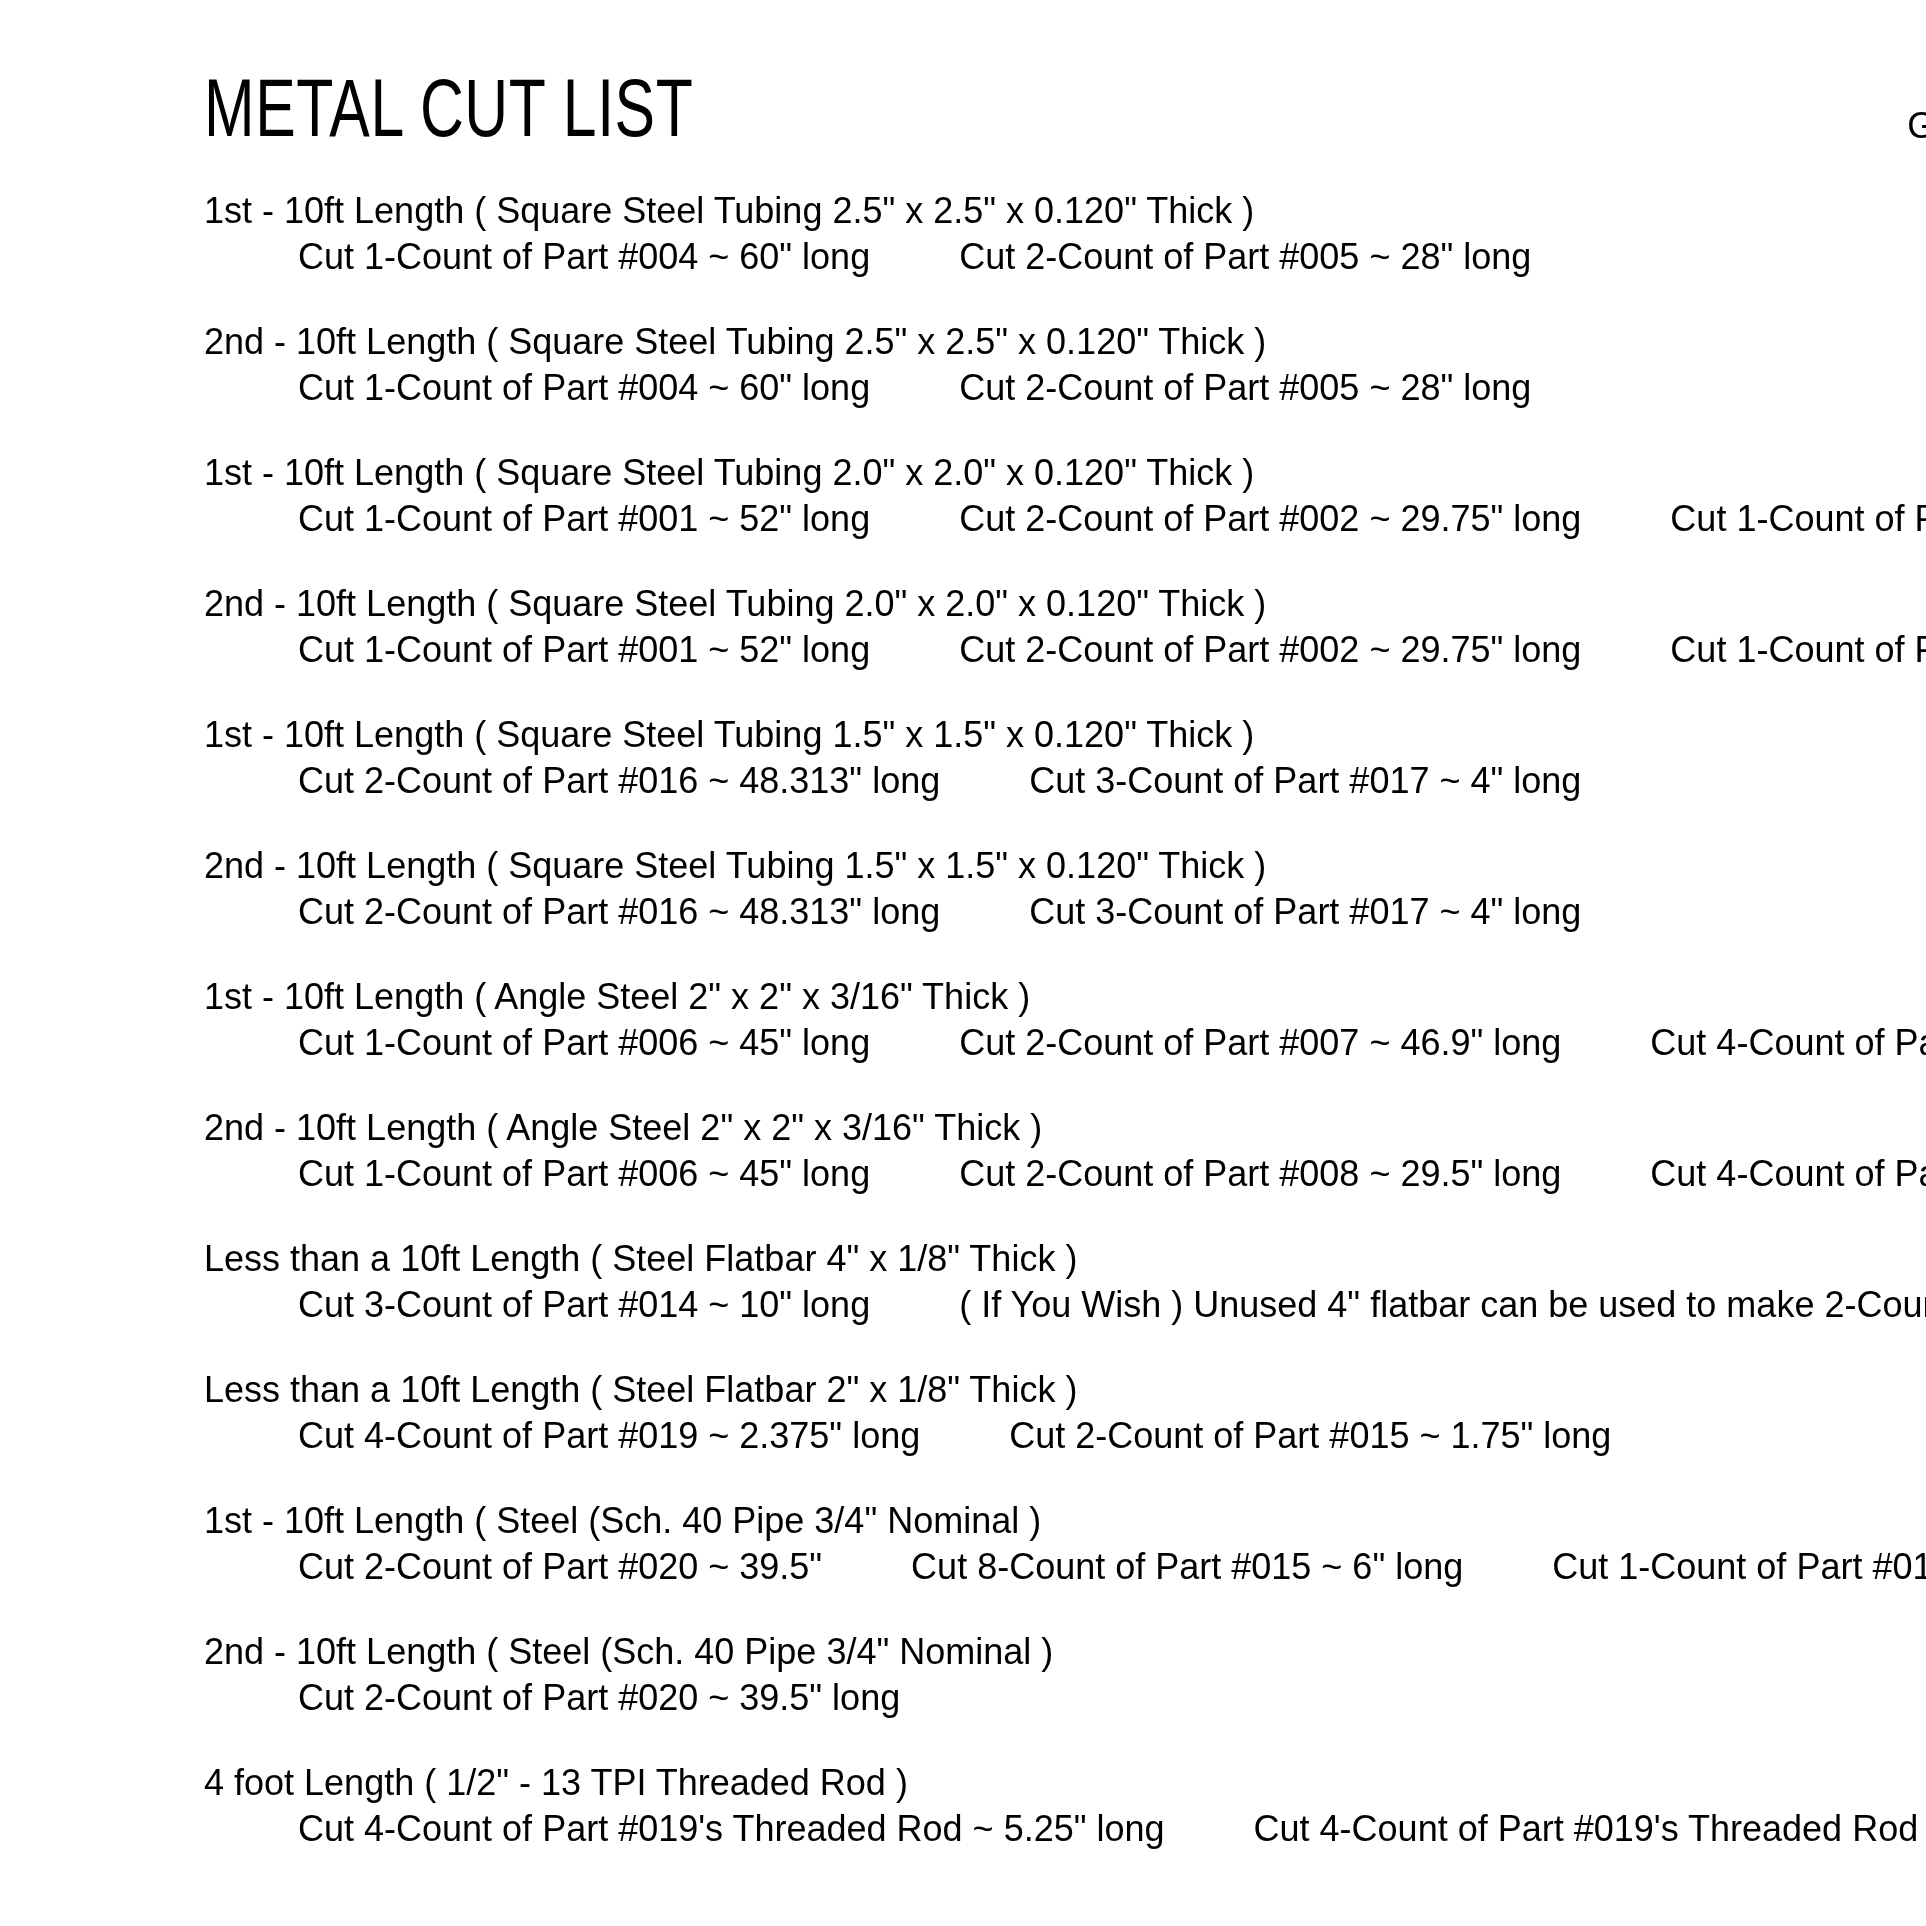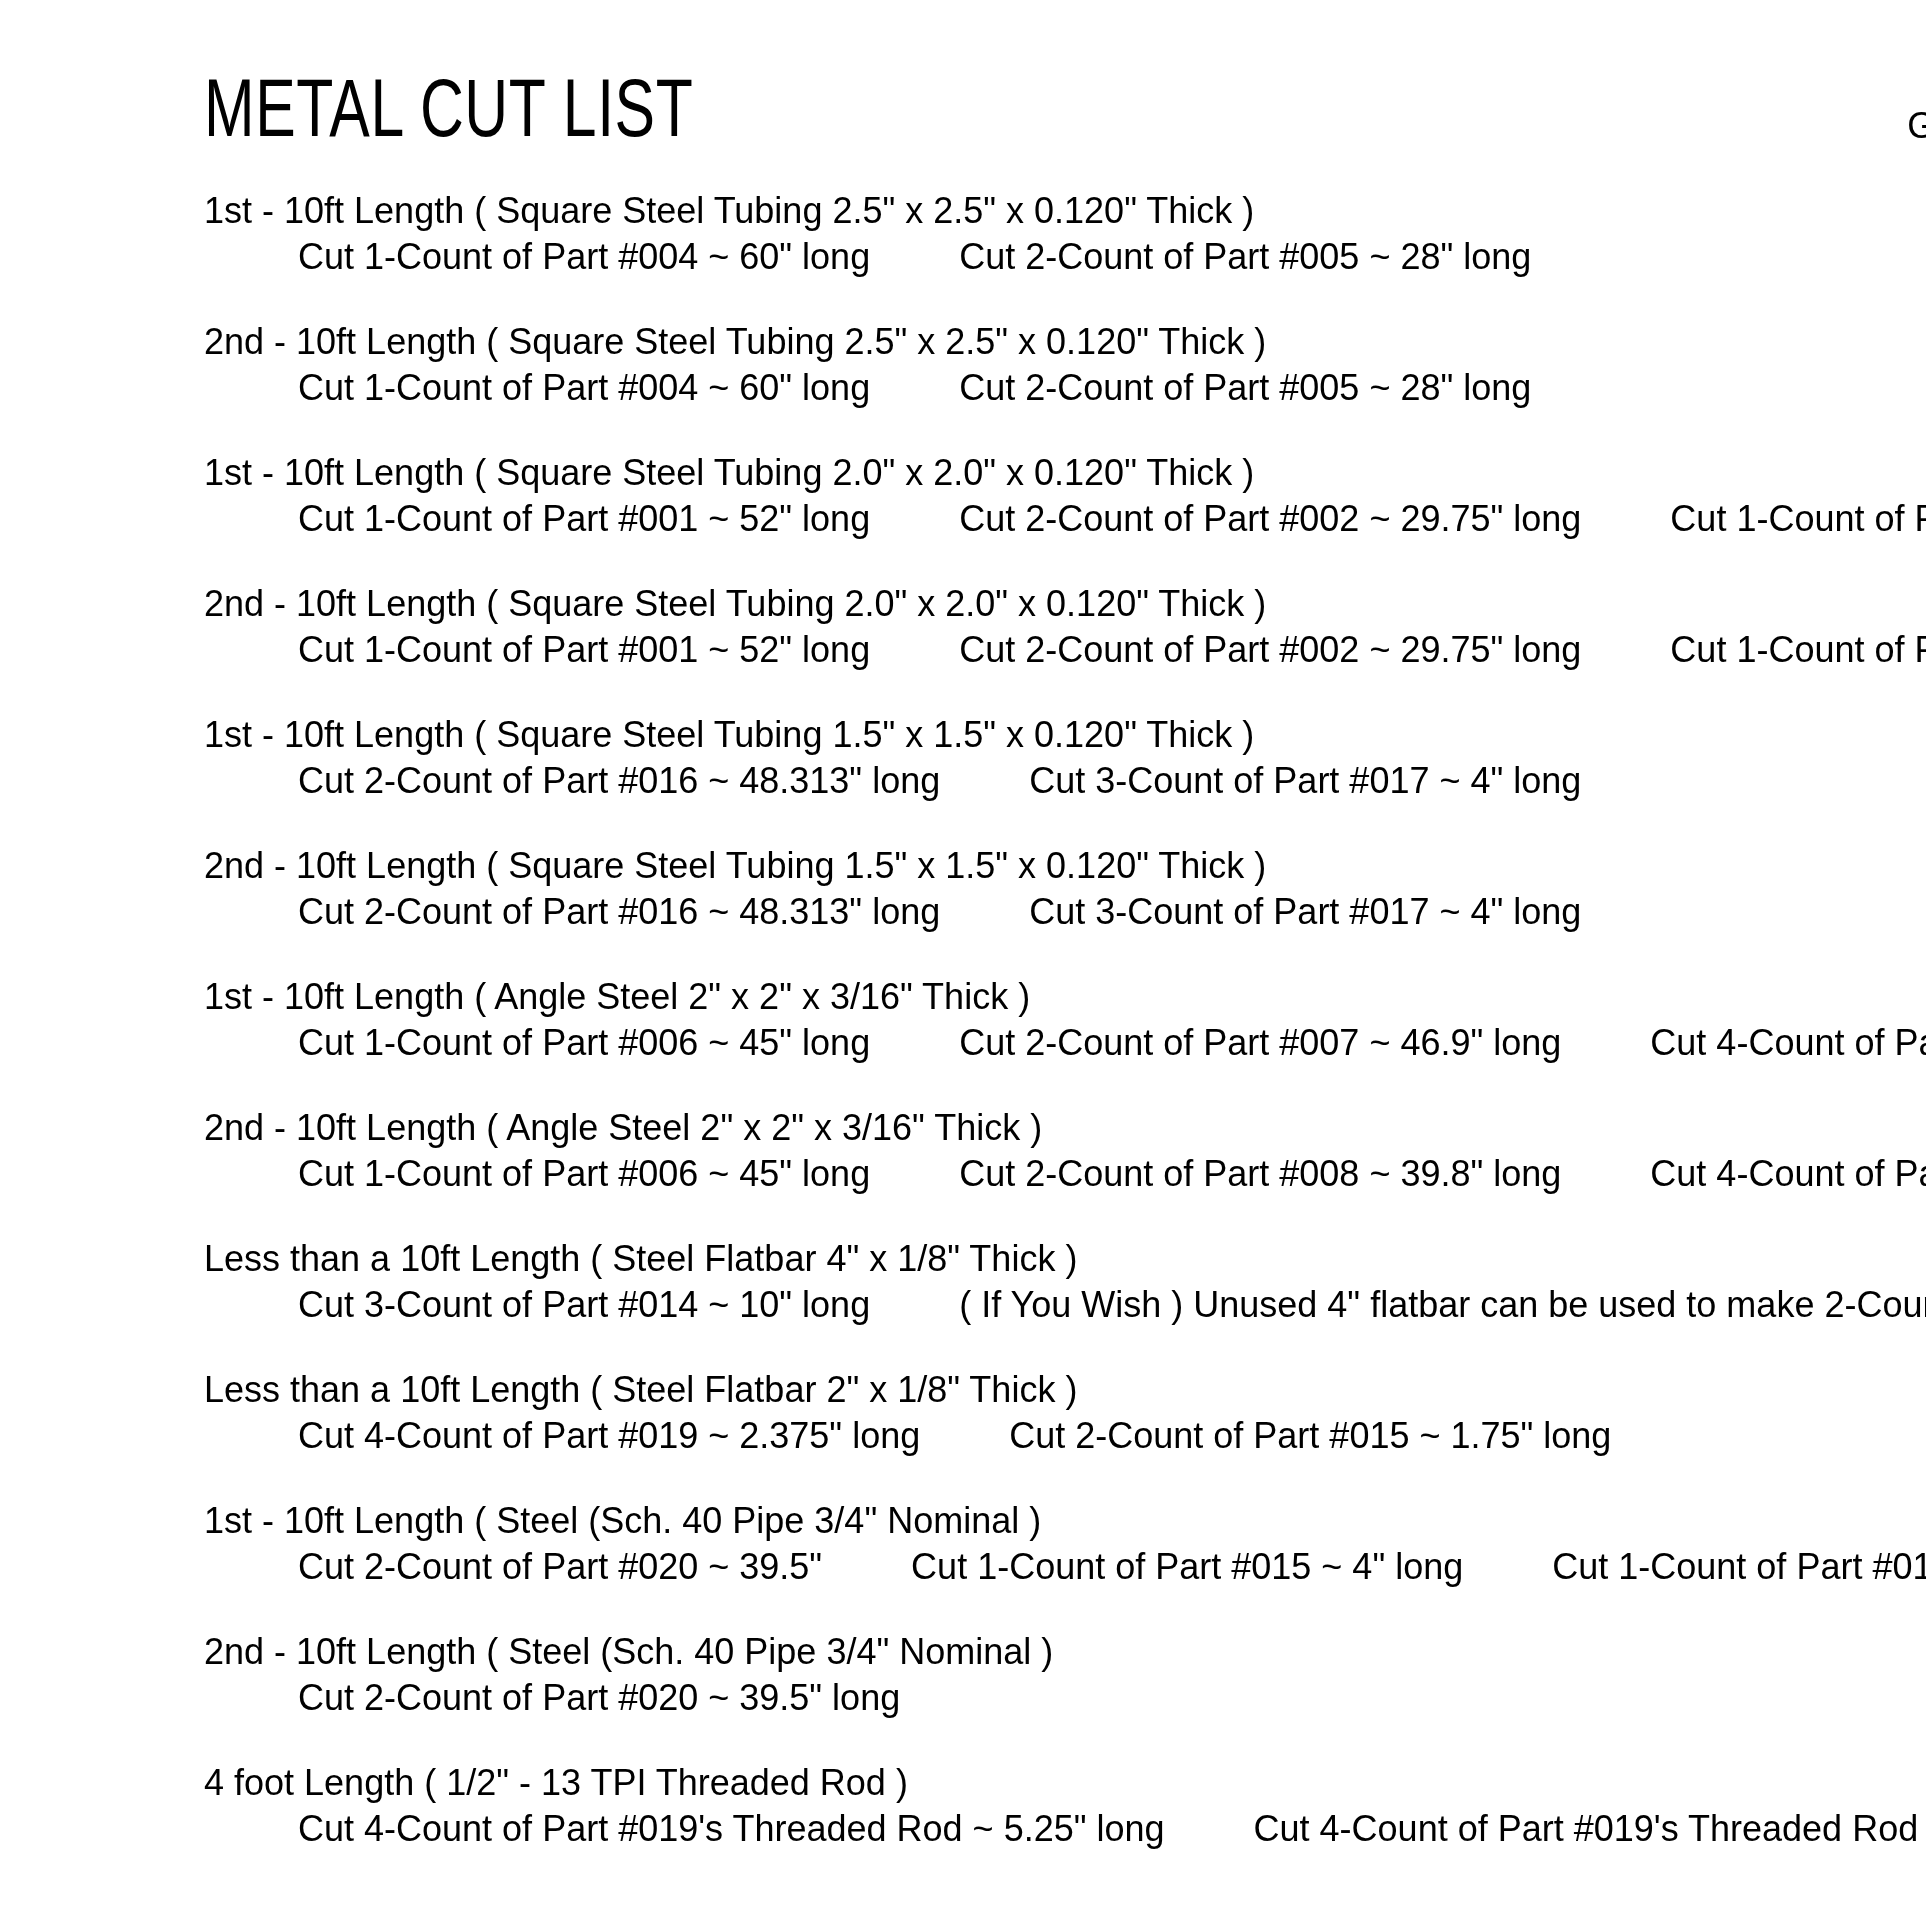--- a/index.html
+++ b/index.html
@@ -127,21 +127,21 @@
         <span class="cut">Cut 1-Count of Part #006 ~ 45" long</span>
         <span class="cut">Cut 2-Count of Part #007 ~ 46.9" long</span>
         <span class="cut">Cut 4-Count of Part #009 ~ 2" long</span>
       </div>
     </div>
 
     <div class="section">
       <div class="section-header">2nd - 10ft Length ( Angle Steel 2" x 2" x 3/16" Thick )</div>
       <div class="cuts">
         <span class="cut">Cut 1-Count of Part #006 ~ 45" long</span>
-        <span class="cut">Cut 2-Count of Part #008 ~ 39.8" long</span>
+        <span class="cut">Cut 2-Count of Part #008 ~ 29.5" long</span>
         <span class="cut">Cut 4-Count of Part #009 ~ 2" long</span>
       </div>
     </div>
 
     <div class="section">
       <div class="section-header">Less than a 10ft Length ( Steel Flatbar 4" x 1/8" Thick )</div>
       <div class="cuts">
         <span class="cut">Cut 3-Count of Part #014 ~ 10" long</span>
         <span class="cut">( If You Wish ) Unused 4" flatbar can be used to make 2-Count of Part #012</span>
       </div>
@@ -152,21 +152,21 @@
       <div class="cuts">
         <span class="cut">Cut 4-Count of Part #019 ~ 2.375" long</span>
         <span class="cut">Cut 2-Count of Part #015 ~ 1.75" long</span>
       </div>
     </div>
 
     <div class="section">
       <div class="section-header">1st - 10ft Length ( Steel (Sch. 40 Pipe 3/4" Nominal )</div>
       <div class="cuts">
         <span class="cut">Cut 2-Count of Part #020 ~ 39.5"</span>
-        <span class="cut">Cut 1-Count of Part #015 ~ 4" long</span>
+        <span class="cut">Cut 8-Count of Part #015 ~ 6" long</span>
         <span class="cut">Cut 1-Count of Part #013 ~ 1.5" long</span>
       </div>
     </div>
 
     <div class="section">
       <div class="section-header">2nd - 10ft Length ( Steel (Sch. 40 Pipe 3/4" Nominal )</div>
       <div class="cuts">
         <span class="cut">Cut 2-Count of Part #020 ~ 39.5" long</span>
       </div>
     </div>

